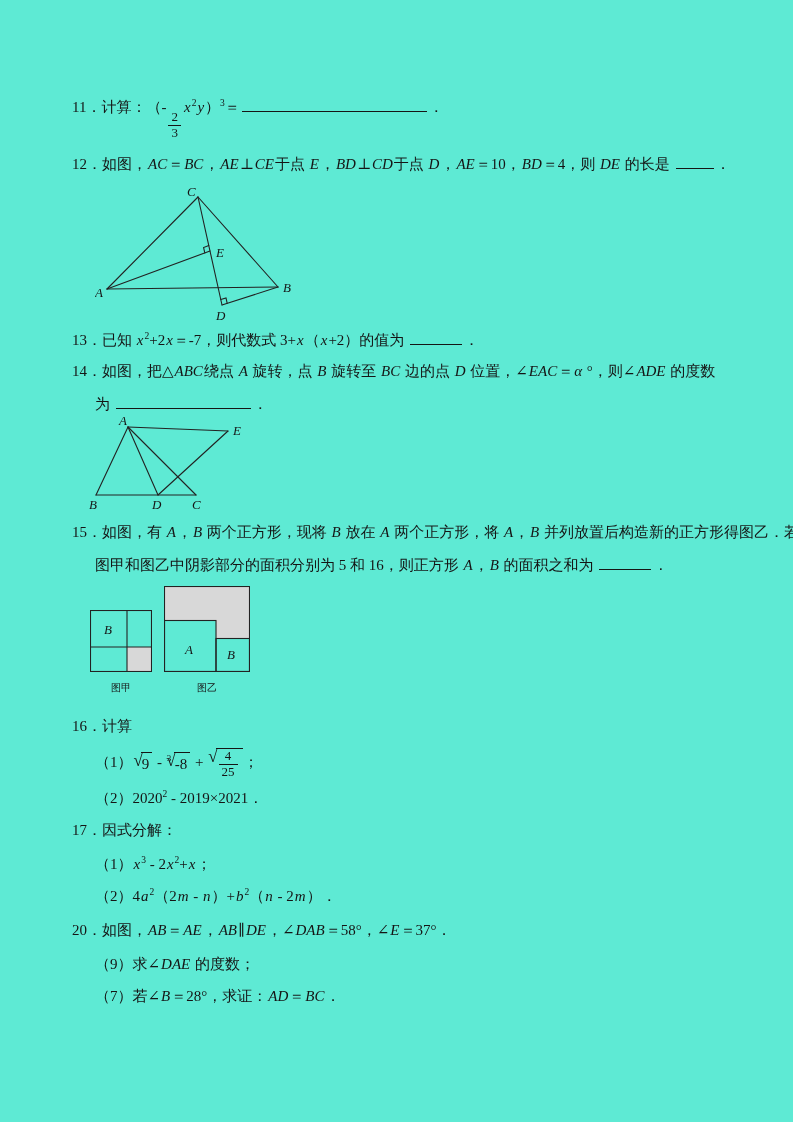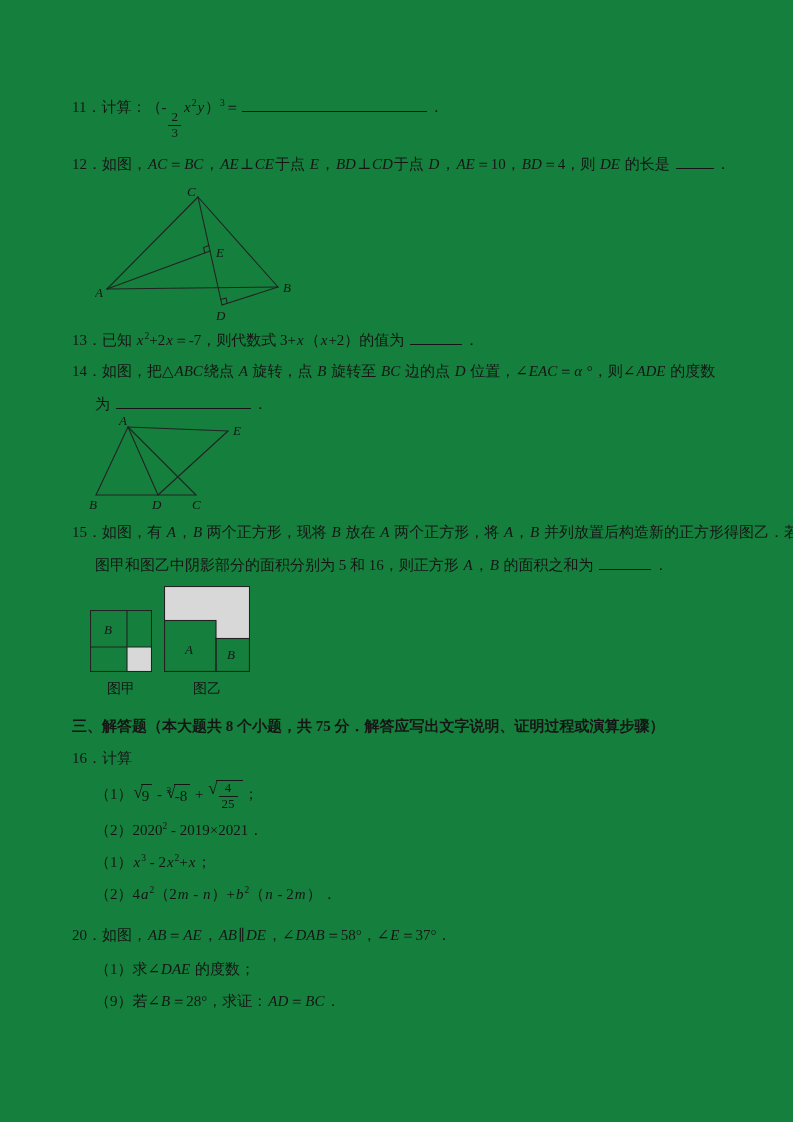--- a/index.html
+++ b/index.html
@@ -1,18 +1,18 @@
 <!DOCTYPE html>
 <html><head>
 <meta charset="utf-8">
 <style>
   *{box-sizing:border-box;margin:0;padding:0}
   html,body{background:#ffffff}
   .page{
-    position:relative;width:793px;height:1122px;background:#15803d;color:#151515;
+    position:relative;width:793px;height:1122px;background:#5eead4;color:#151515;
     font-family:"Liberation Serif","DejaVu Serif",serif;font-size:15px;line-height:22px;
     padding:96px 87px 0 72px;overflow:hidden;
   }
   .q-line{margin:0;white-space:nowrap}
   .q-cont,.q-sub{margin-left:23px;white-space:nowrap}
   .qnum{display:inline}
   .t{font-family:"Liberation Serif","DejaVu Serif",serif}
   .m{font-style:italic;padding:0 1px;font-family:"Liberation Serif","DejaVu Serif",serif}
   sup.sup{font-size:9.5px;vertical-align:super;line-height:0}
   .frac{display:inline-flex;flex-direction:column;text-align:center;vertical-align:-9px;
@@ -31,28 +31,28 @@
   #q12{margin-bottom:10px}
   #fig12{margin-left:23px;margin-bottom:4px;display:block}
   #q13{margin-bottom:9px}
   #q14l1{margin-bottom:11px}
   #q14l2{margin-bottom:0}
   #fig14{margin-left:16px;margin-bottom:10px;display:block}
   #q15l1{margin-bottom:11px}
   #q15l2{margin-bottom:10px}
   .fig15-wrap{display:flex;align-items:flex-end;gap:12px;margin-left:18px;margin-bottom:16px}
   .figcol{display:flex;flex-direction:column;align-items:center}
-  .caption{font-size:14px;margin-top:5px;font-family:"Liberation Sans","DejaVu Sans",sans-serif}
+  .caption{font-size:10px;margin-top:5px;font-family:"Liberation Sans","DejaVu Sans",sans-serif}
   #sec3{margin-bottom:10px}
   #q16h{margin-bottom:6px}
   #q16i1{margin-bottom:2px;min-height:42px;display:flex;align-items:center}
   #q16i2{margin-bottom:10px}
   #q17h{margin-bottom:12px}
   #q17i1{margin-bottom:10px}
-  #q17i2{margin-bottom:19px}
+  #q17i2{margin-bottom:12px}
   #q18h{margin-bottom:12px}
   #q18i1{margin-bottom:10px}
   .vl{font-style:italic;font-size:13px;fill:#151515;font-family:"Liberation Serif","DejaVu Serif",serif}
   svg .geo{stroke:#222;stroke-width:1.1;fill:none;stroke-linecap:round}
 </style>
 </head>
 <body>
 
 <div class="page">
 
@@ -145,23 +145,20 @@
           <rect x="0.5" y="34.5" width="51.5" height="51"></rect>
           <rect x="52" y="52.5" width="33.5" height="33"></rect>
         </g>
         <text class="vl" x="21" y="68">A</text>
         <text class="vl" x="63" y="73">B</text>
       </svg>
       <span class="caption">图乙</span>
     </div>
   </div>
 
-  <div class="q-line section" id="sec3">
-    <span>三、解答题（本大题共 8 个小题，共 75 分．解答应写出文字说明、证明过程或演算步骤）</span>
-  </div>
 
   <div class="q-line" id="q16h">
     <span class="qnum">16．</span><span>计算</span>
   </div>
   <div class="q-sub" id="q16i1">
     <span><span class="t">（1）</span><span class="sqrt">
           <span class="rsign">√</span>
           <span class="rbody">
             <span class="t">9</span>
           </span>
@@ -178,30 +175,33 @@
               <span class="fn">4</span>
               <span class="fd">25</span>
             </span>
           </span>
         </span><span class="t">；</span></span>
   </div>
   <div class="q-sub" id="q16i2">
     <span><span class="t">（2）2020</span><sup class="sup">2</sup><span class="t"> - 2019×2021．</span></span>
   </div>
 
+  <div class="q-line" id="q17h">
+    <span class="qnum">17．</span><span>因式分解：</span>
+  </div>
   <div class="q-sub" id="q17i1">
     <span><span class="t">（1）</span><span class="m">x</span><sup class="sup">3</sup><span class="t"> - 2</span><span class="m">x</span><sup class="sup">2</sup><span class="t">+</span><span class="m">x</span><span class="t">；</span></span>
   </div>
   <div class="q-sub" id="q17i2">
     <span><span class="t">（2）4</span><span class="m">a</span><sup class="sup">2</sup><span class="t">（2</span><span class="m">m</span><span class="t"> - </span><span class="m">n</span><span class="t">）+</span><span class="m">b</span><sup class="sup">2</sup><span class="t">（</span><span class="m">n</span><span class="t"> - 2</span><span class="m">m</span><span class="t">）．</span></span>
   </div>
 
   <div class="q-line" id="q18h">
     <span class="qnum">20．</span><span><span class="t">如图，</span><span class="m">AB</span><span class="t">＝</span><span class="m">AE</span><span class="t">，</span><span class="m">AB</span><span class="t">∥</span><span class="m">DE</span><span class="t">，∠</span><span class="m">DAB</span><span class="t">＝58°，∠</span><span class="m">E</span><span class="t">＝37°．</span></span>
   </div>
   <div class="q-sub" id="q18i1">
-    <span><span class="t">（1）求∠</span><span class="m">DAE</span><span class="t"> 的度数；</span></span>
+    <span><span class="t">（9）求∠</span><span class="m">DAE</span><span class="t"> 的度数；</span></span>
   </div>
   <div class="q-sub" id="q18i2">
-    <span><span class="t">（9）若∠</span><span class="m">B</span><span class="t">＝28°，求证：</span><span class="m">AD</span><span class="t">＝</span><span class="m">BC</span><span class="t">．</span></span>
+    <span><span class="t">（7）若∠</span><span class="m">B</span><span class="t">＝28°，求证：</span><span class="m">AD</span><span class="t">＝</span><span class="m">BC</span><span class="t">．</span></span>
   </div>
 
 </div>
 
 </body></html>

